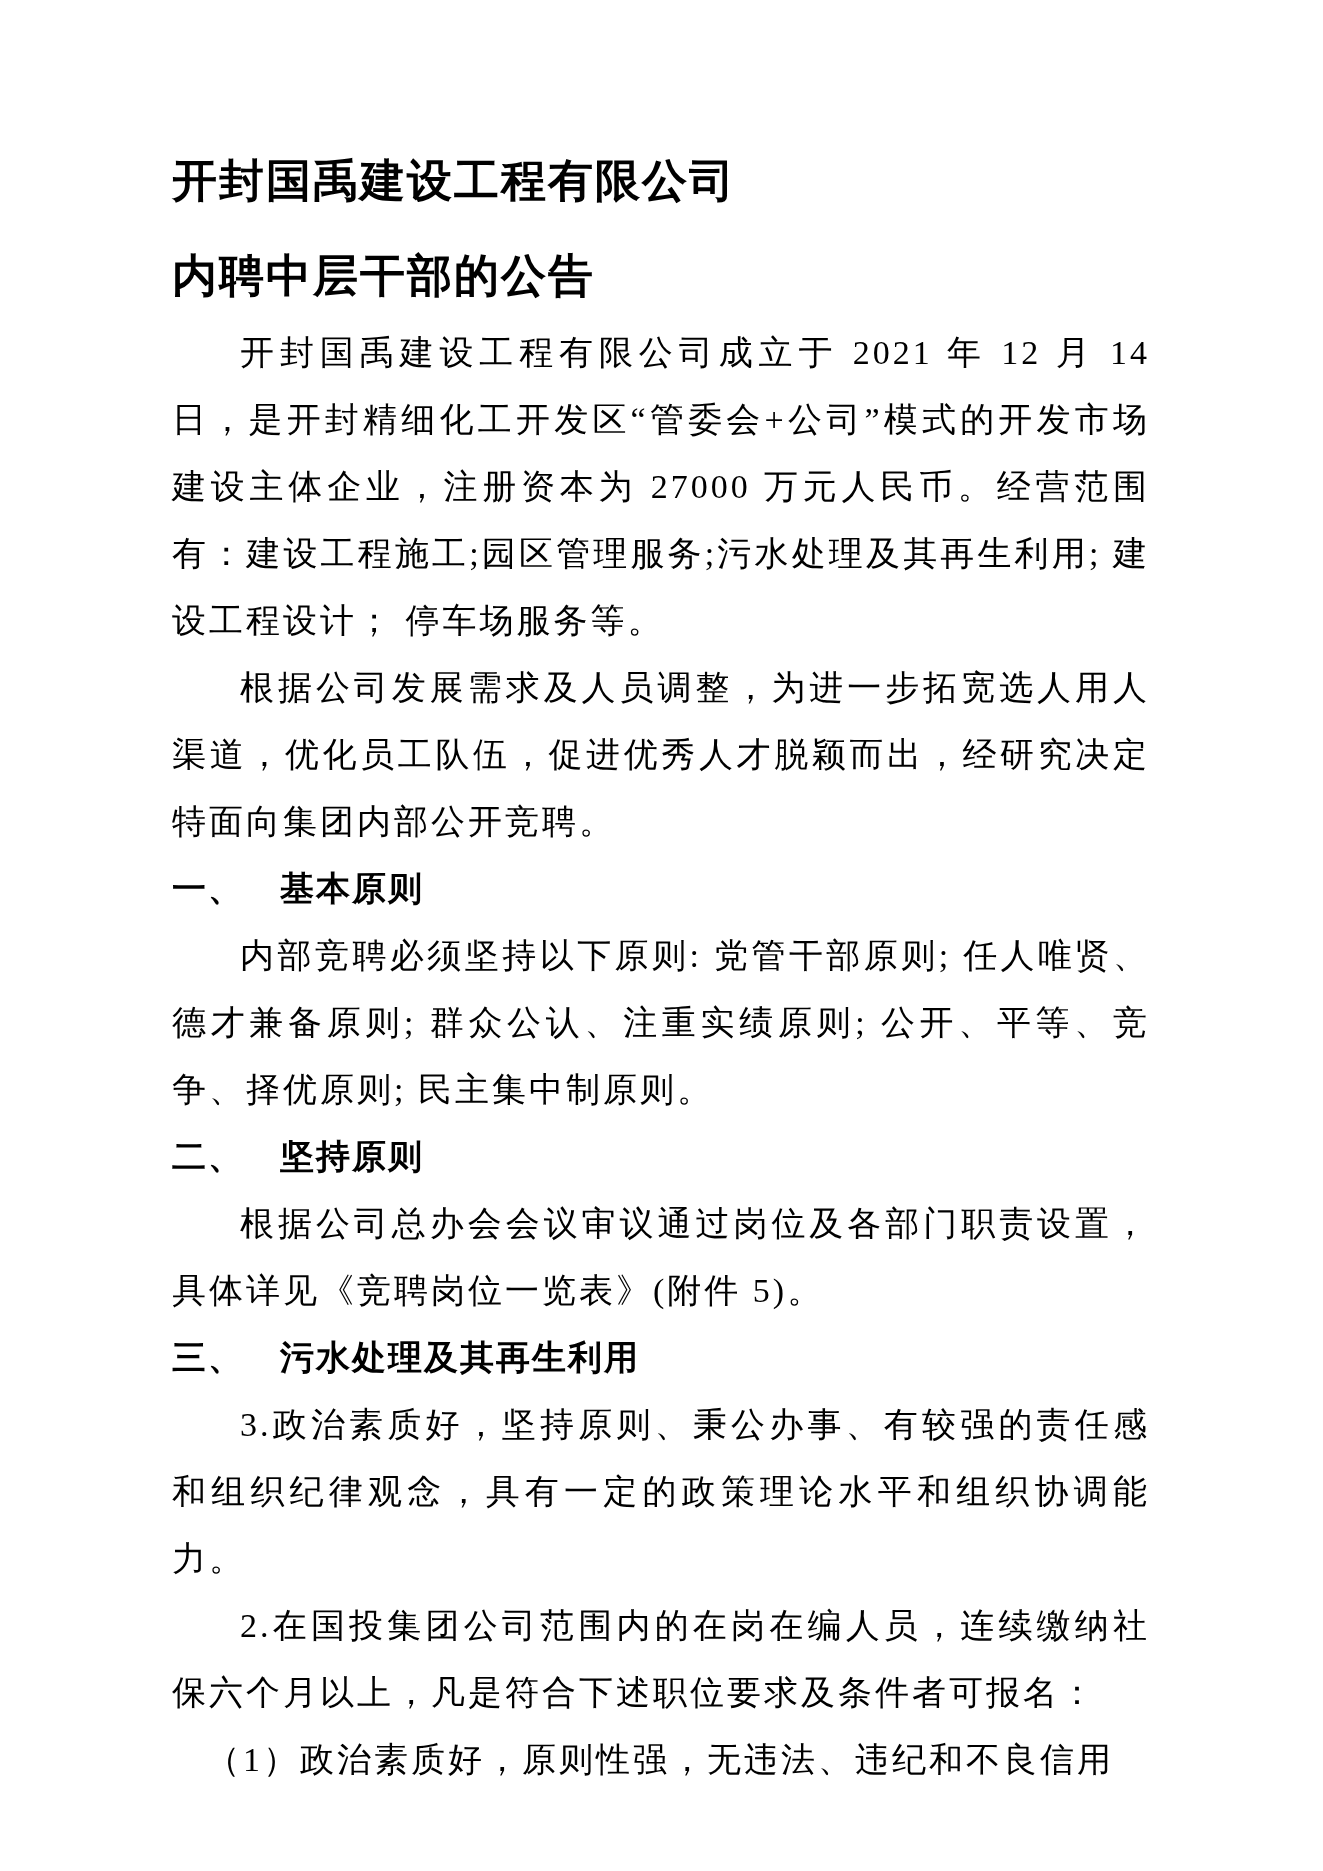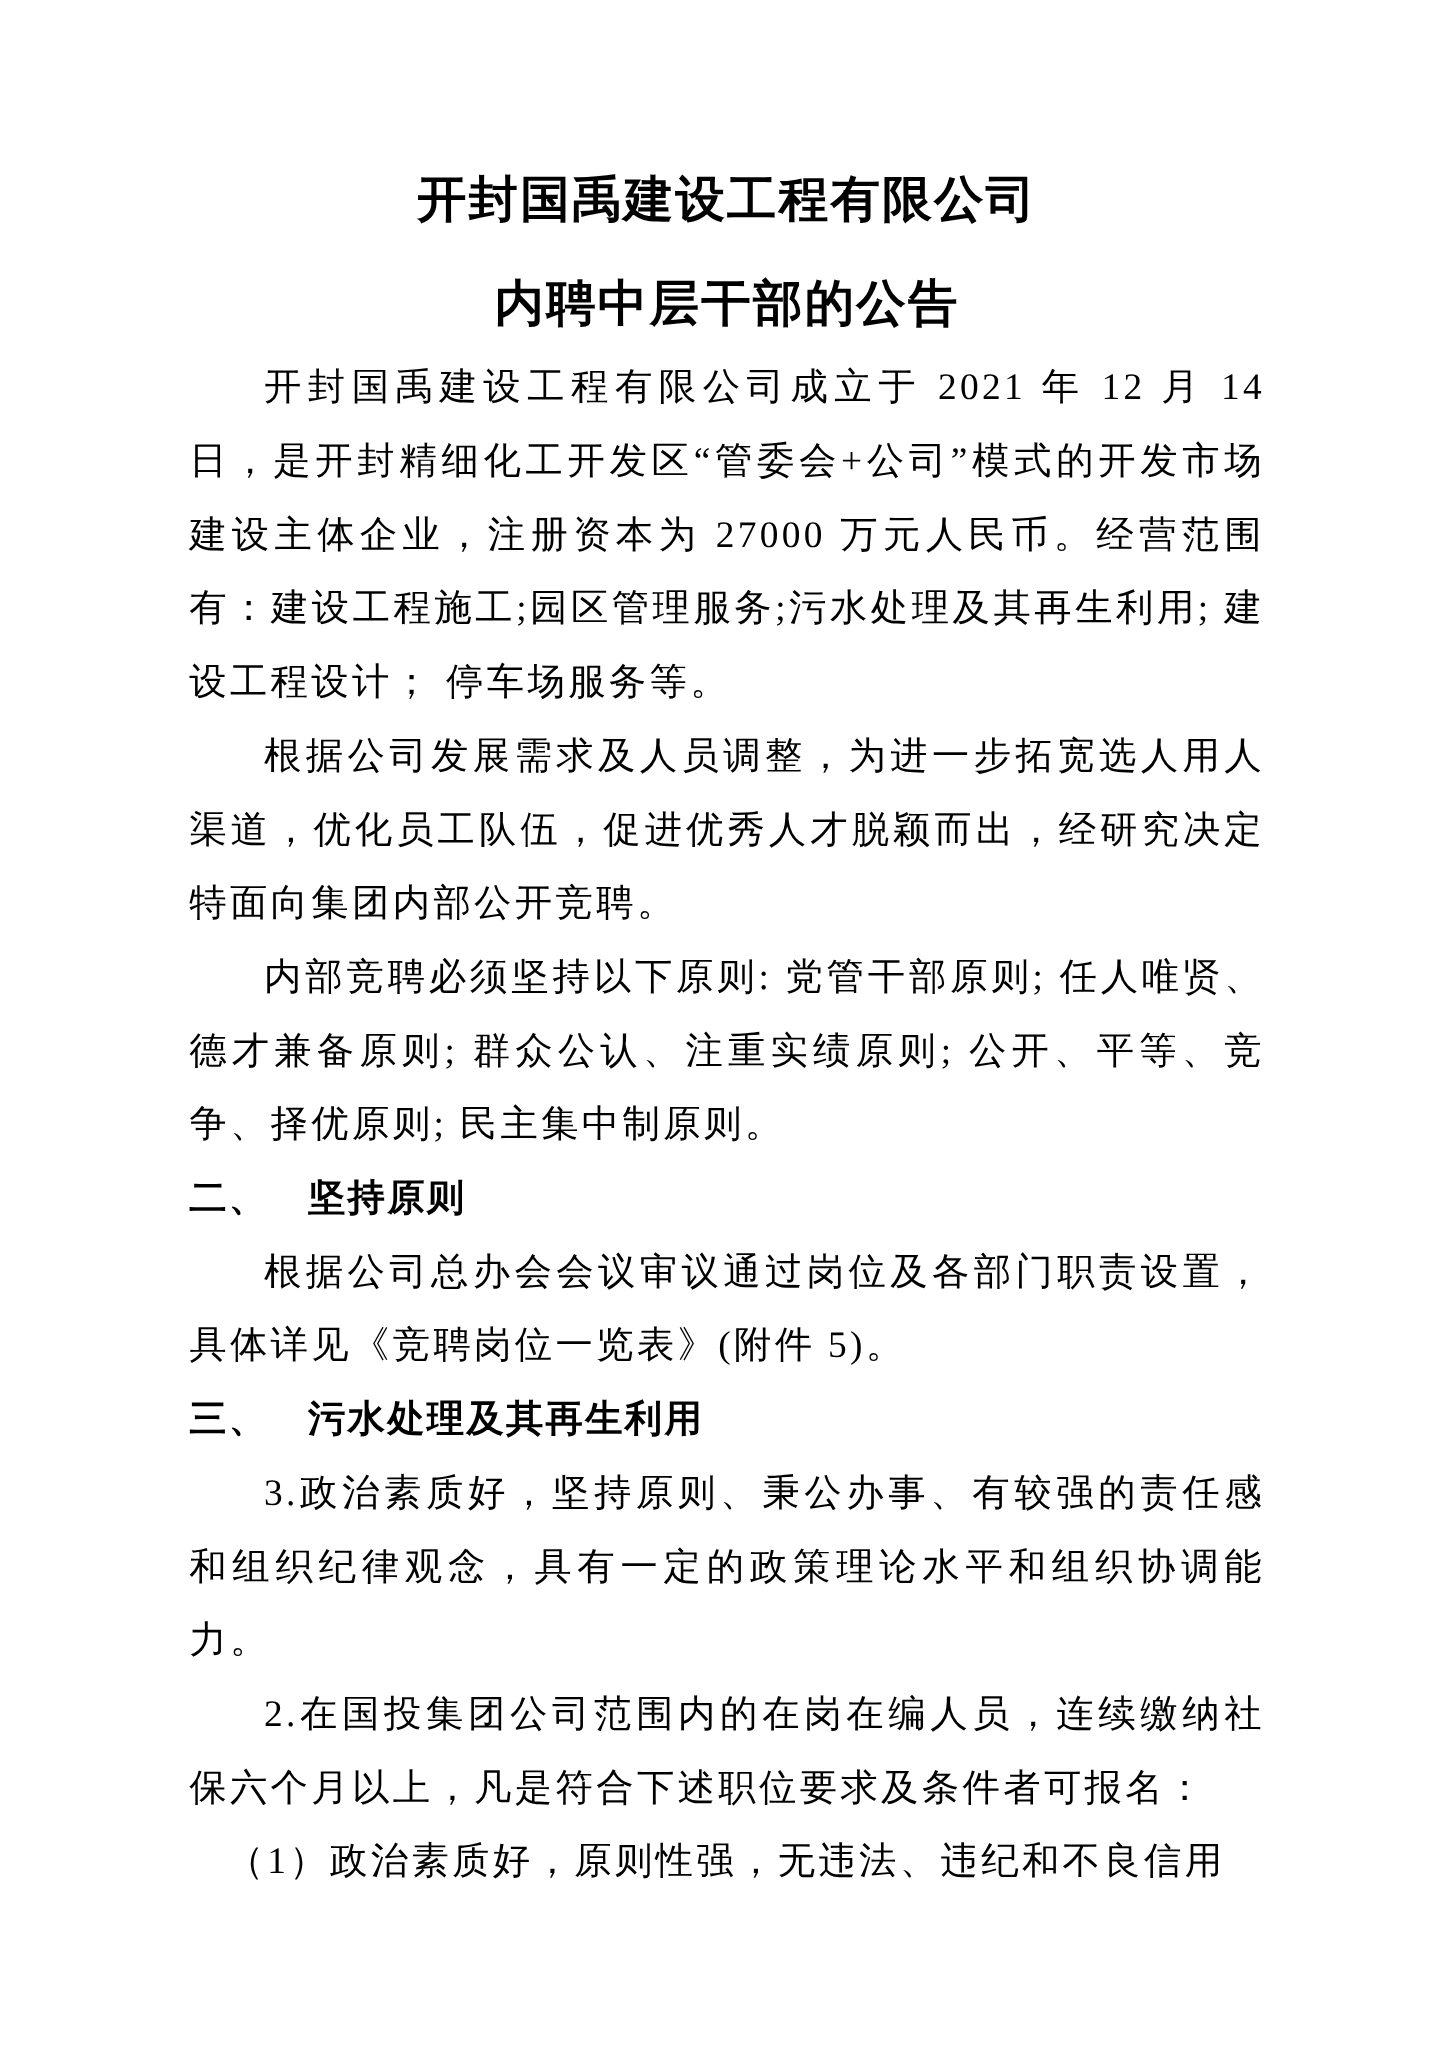--- a/index.html
+++ b/index.html
@@ -17,21 +17,21 @@
     box-sizing: border-box;
     padding: 150px 173px 0 172px;
     overflow: hidden;
     font-family: "Liberation Serif", "DejaVu Serif", serif;
   }
   .doc-title {
     margin: 0;
     font-size: 45px;
     line-height: 62px;
     font-weight: bold;
-    text-align: center;
+    text-align: left;
     letter-spacing: 2px;
     font-family: "Liberation Serif", "DejaVu Serif", serif;
   }
   .doc-title + .doc-title {
     margin-top: 33px;
   }
   .doc-body {
     margin-top: 12px;
   }
   .body-p {
@@ -60,20 +60,21 @@
 <body>
 
 <div class="page">
   <h1 class="doc-title">开封国禹建设工程有限公司</h1>
   <h1 class="doc-title">内聘中层干部的公告</h1>
 
   <div class="doc-body">
     <p class="body-p">开封国禹建设工程有限公司成立于 2021 年 12 月 14 日，是开封精细化工开发区“管委会+公司”模式的开发市场建设主体企业，注册资本为 27000 万元人民币。经营范围有：建设工程施工;园区管理服务;污水处理及其再生利用; 建设工程设计； 停车场服务等。</p>
     <p class="body-p">根据公司发展需求及人员调整，为进一步拓宽选人用人渠道，优化员工队伍，促进优秀人才脱颖而出，经研究决定特面向集团内部公开竞聘。</p>
 
+    <h2 class="sec-heading">一、　基本原则</h2>
     <p class="body-p">内部竞聘必须坚持以下原则: 党管干部原则; 任人唯贤、德才兼备原则; 群众公认、注重实绩原则; 公开、平等、竞争、择优原则; 民主集中制原则。</p>
 
     <h2 class="sec-heading">二、　坚持原则</h2>
     <p class="body-p">根据公司总办会会议审议通过岗位及各部门职责设置，具体详见《竞聘岗位一览表》(附件 5)。</p>
 
     <h2 class="sec-heading">三、　污水处理及其再生利用</h2>
     <p class="body-p">3.政治素质好，坚持原则、秉公办事、有较强的责任感和组织纪律观念，具有一定的政策理论水平和组织协调能力。</p>
     <p class="body-p">2.在国投集团公司范围内的在岗在编人员，连续缴纳社保六个月以上，凡是符合下述职位要求及条件者可报名：</p>
     <p class="body-p indent-1">（1）政治素质好，原则性强，无违法、违纪和不良信用</p>
   </div>

